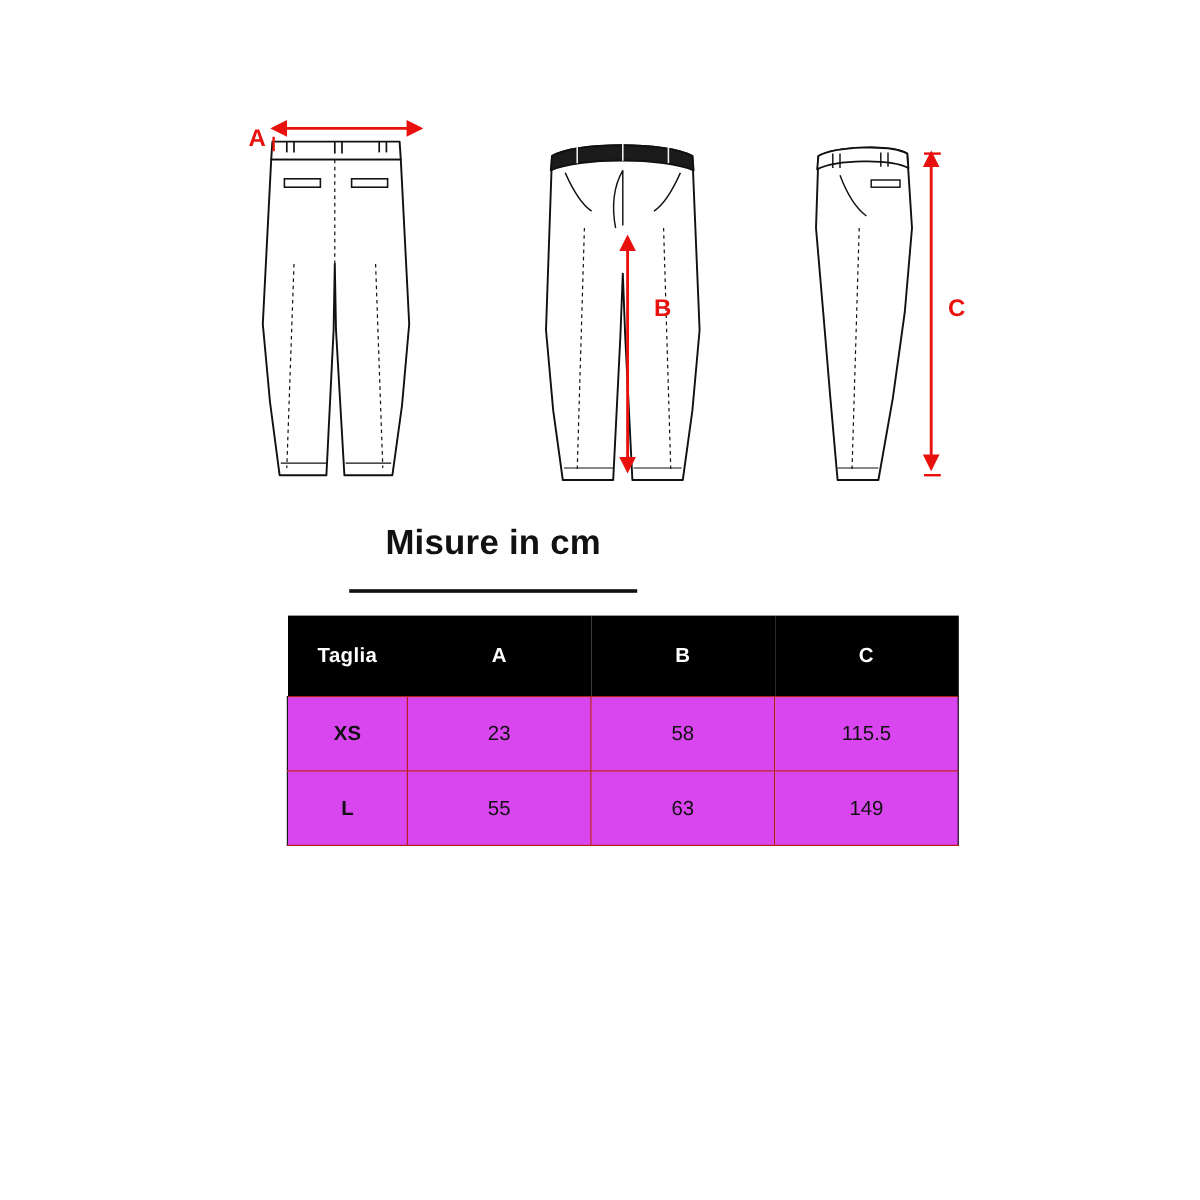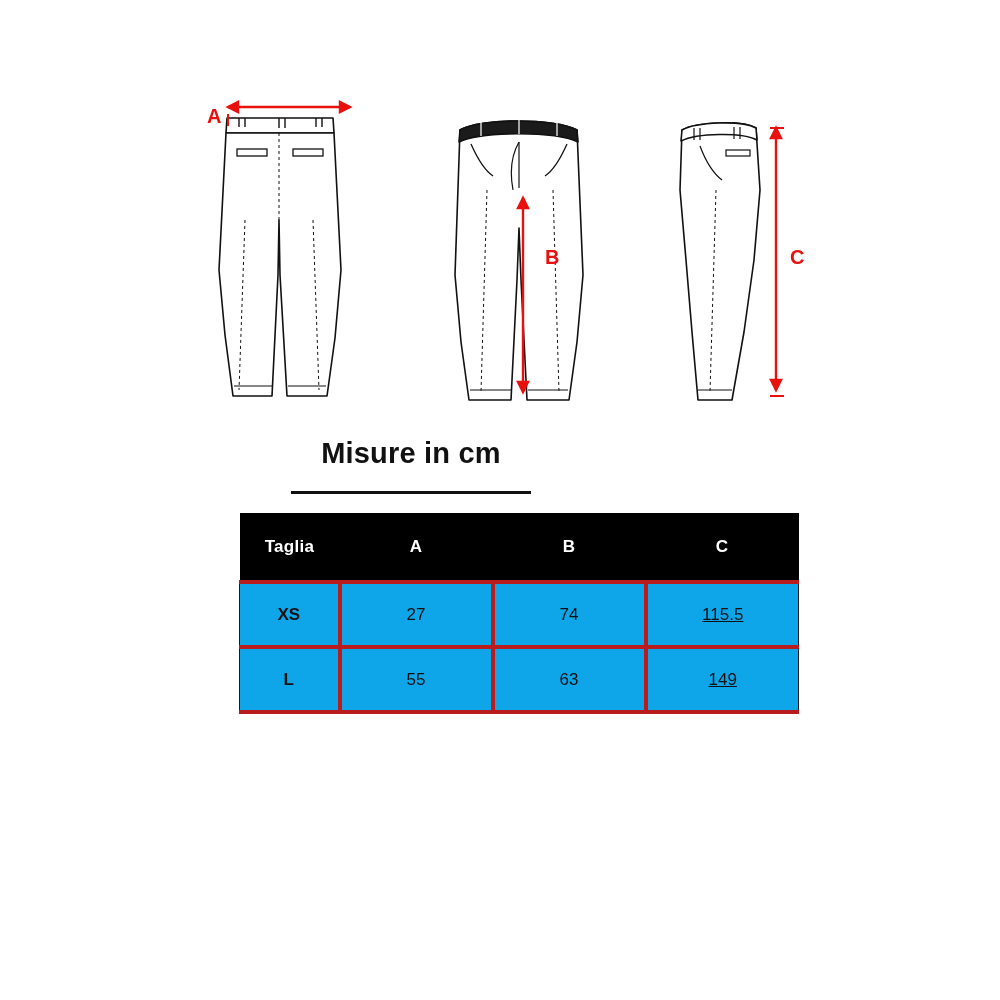--- a/index.html
+++ b/index.html
@@ -90,30 +90,30 @@
   .size-table thead th {
     background: #000000;
     color: #ffffff;
     font-weight: bold;
     height: 65px;
     border: none;
     letter-spacing: 0.3px;
   }
   .size-table tbody td {
     height: 59px;
-    border: 4px solid #b91c1c;
+    border: 1px solid #b91c1c;
     color: #111111;
-    background: #0ea5e9;
+    background: #d946ef;
     font-weight: normal;
   }
   .size-table tbody td.size-cell {
     font-weight: bold;
   }
   .size-table tbody tr td:first-child { border-left: 1px solid #1a1a1a; }
-  .size-table tbody tr td:last-child { border-right: 1px solid #1a1a1a; text-decoration: underline; }
+  .size-table tbody tr td:last-child { border-right: 1px solid #1a1a1a; }
   .col-size { width: 100px; }
   .col-m { width: 153px; }
 </style>
 </head>
 <body>
 
 <div class="page">
 
   <div class="illustrations">
 
@@ -253,22 +253,22 @@
       <tr>
         <th>Taglia</th>
         <th>A</th>
         <th>B</th>
         <th>C</th>
       </tr>
     </thead>
     <tbody>
       <tr>
         <td class="size-cell">XS</td>
-        <td>27</td>
-        <td>74</td>
+        <td>23</td>
+        <td>58</td>
         <td>115.5</td>
       </tr>
       <tr>
         <td class="size-cell">L</td>
         <td>55</td>
         <td>63</td>
         <td>149</td>
       </tr>
     </tbody>
   </table>

